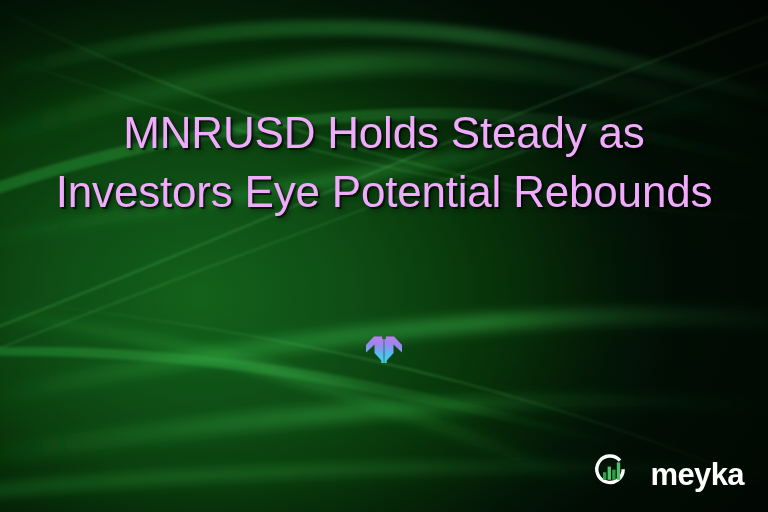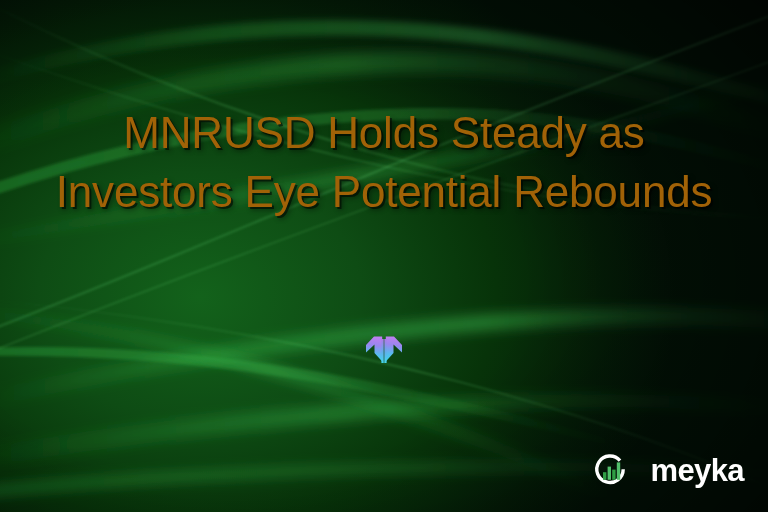--- a/index.html
+++ b/index.html
@@ -39,21 +39,21 @@
     position: absolute;
     left: 0;
     right: 0;
     top: 104px;
     text-align: center;
     padding: 0 48px;
     box-sizing: border-box;
   }
   #title-text {
     margin: 0;
-    color: #a16207;
+    color: #f0abfc;
     font-size: 44px;
     line-height: 1.33;
     font-weight: 400;
     letter-spacing: -0.2px;
     text-shadow:
        2px 2px 0 rgba(0,0,0,0.55),
        3px 3px 5px rgba(0,0,0,0.45);
     white-space: pre-line;
   }
 
@@ -66,21 +66,21 @@
     width: 46px;
     height: 46px;
   }
 
   
   #brand-lockup {
     position: absolute;
     right: 24px;
     bottom: 22px;
     display: flex;
-    align-items: center;
+    align-items: flex-end;
     gap: 20px;
   }
   #brand-icon { width: 40px; height: 40px; display: block; }
   #brand-wordmark {
     color: #ffffff;
     font-size: 31px;
     font-weight: 700;
     letter-spacing: -0.6px;
     line-height: 1;
   }

